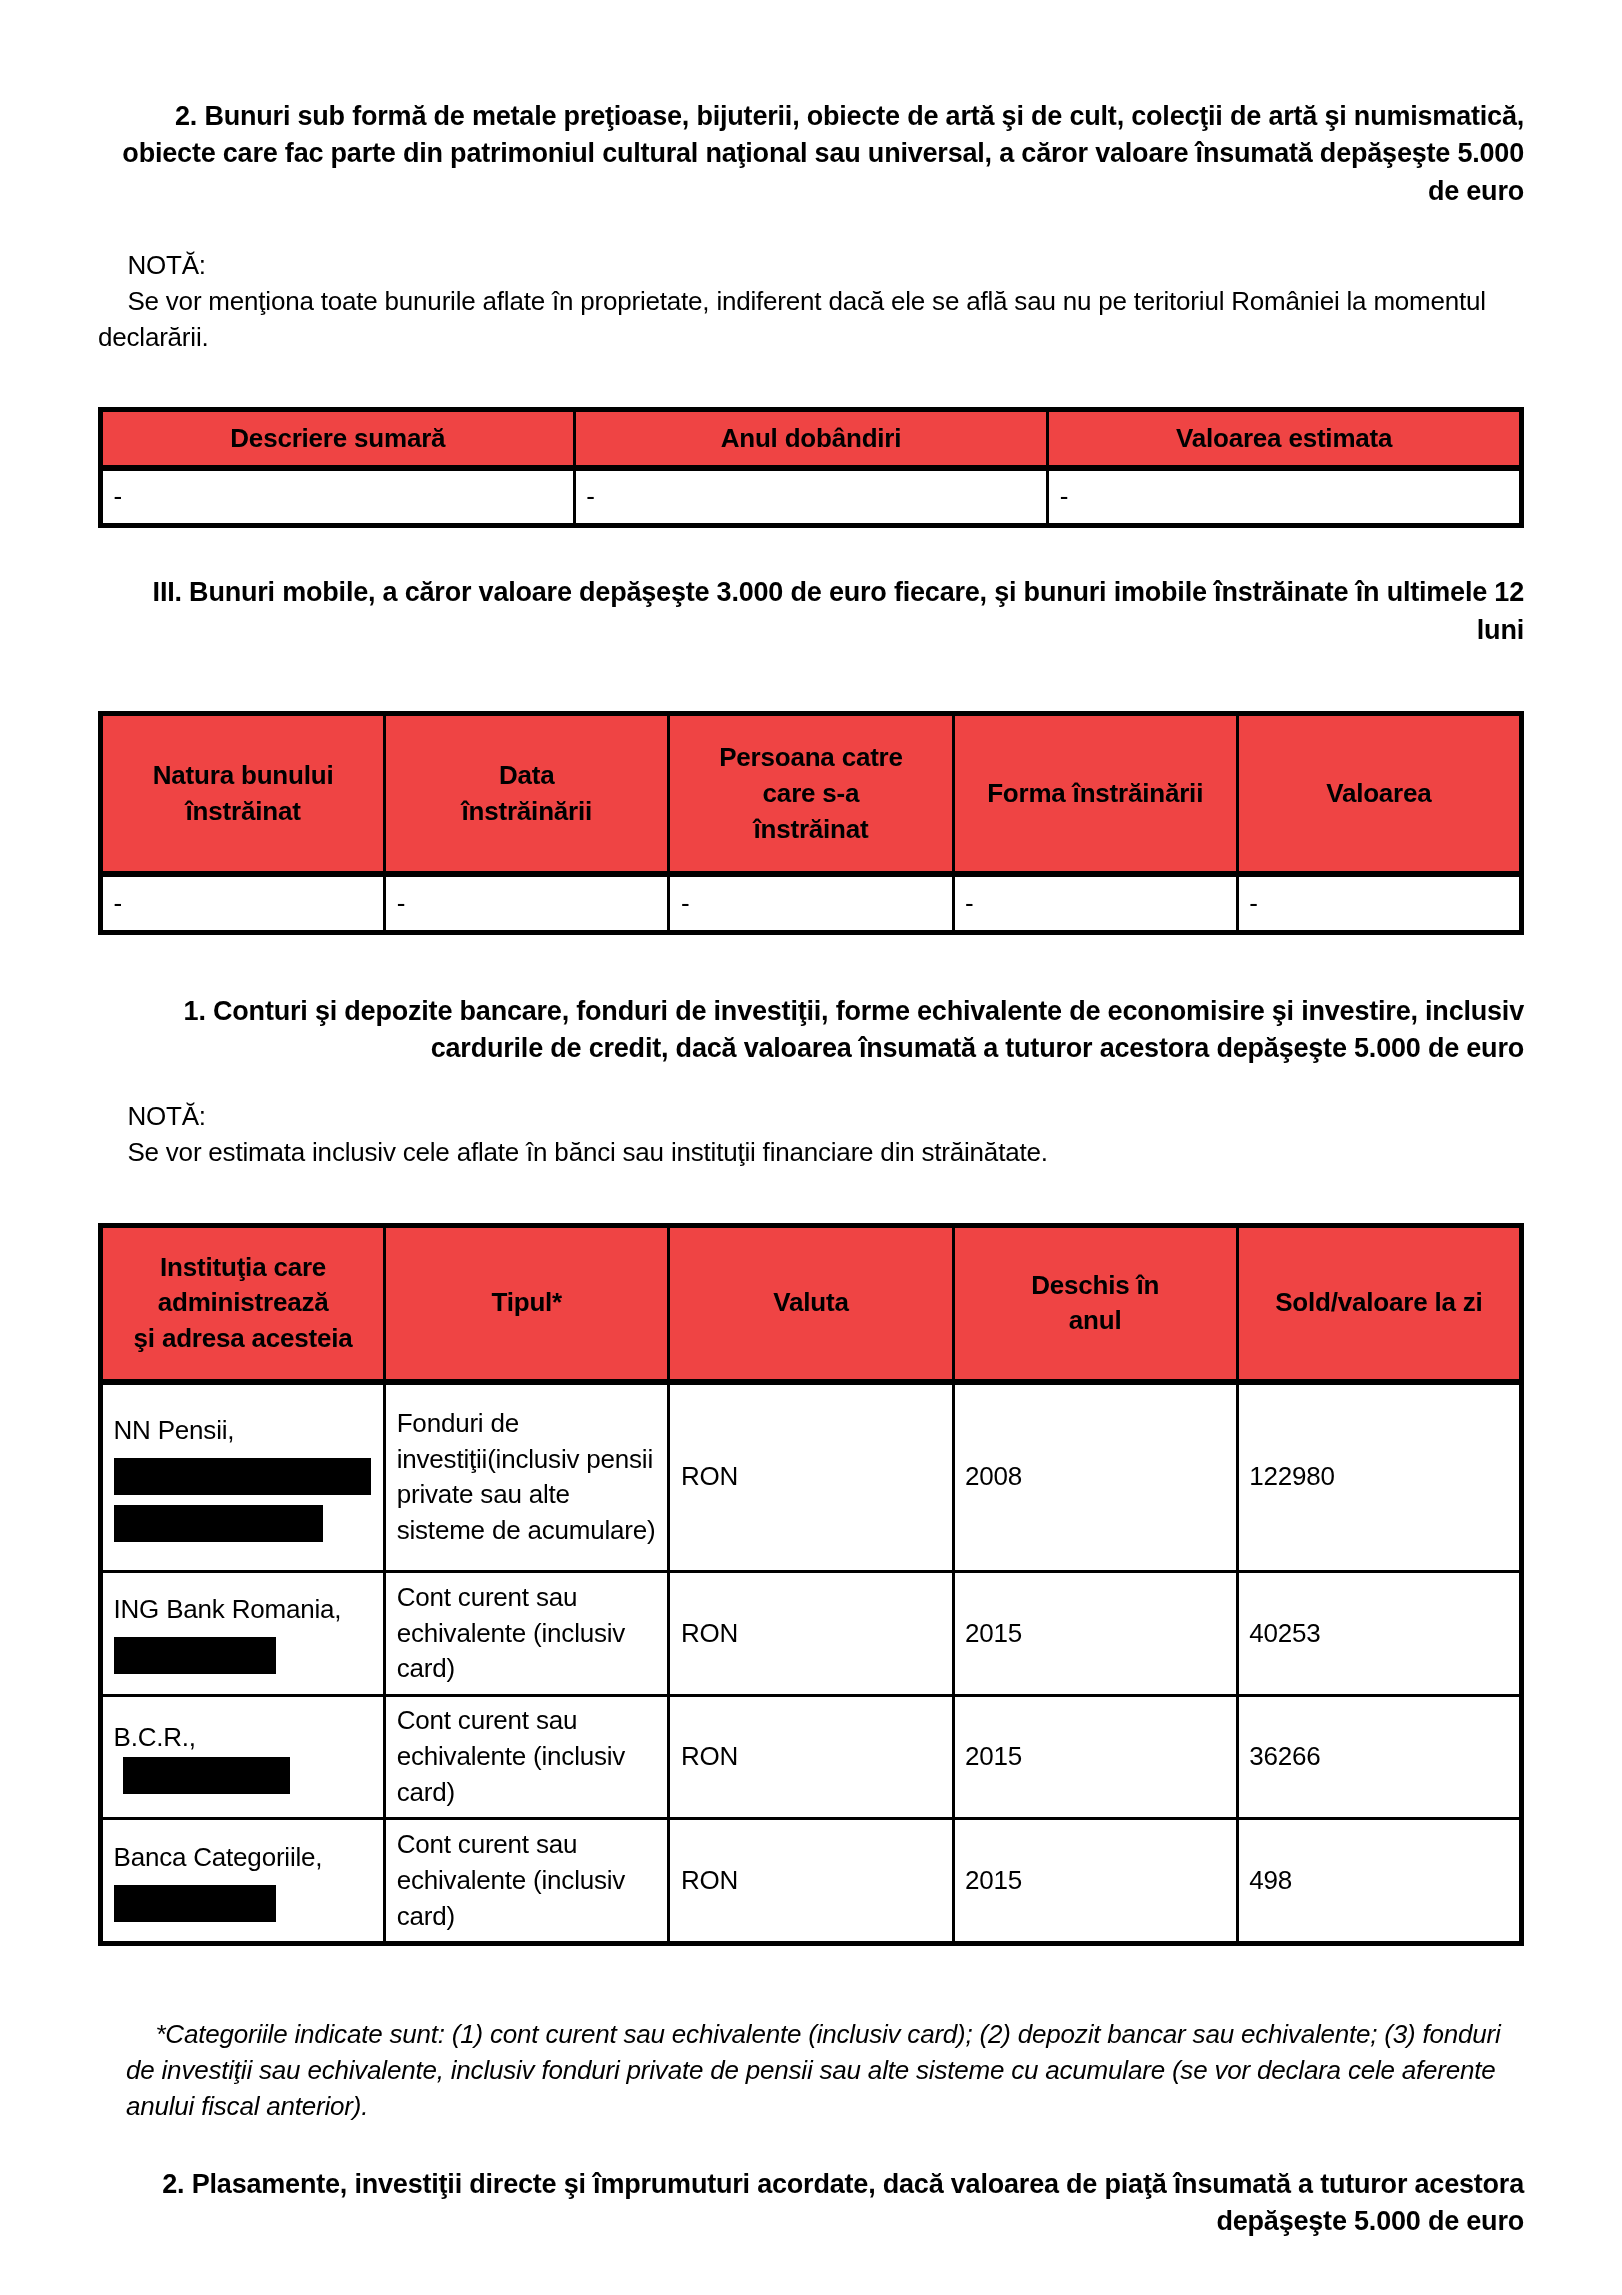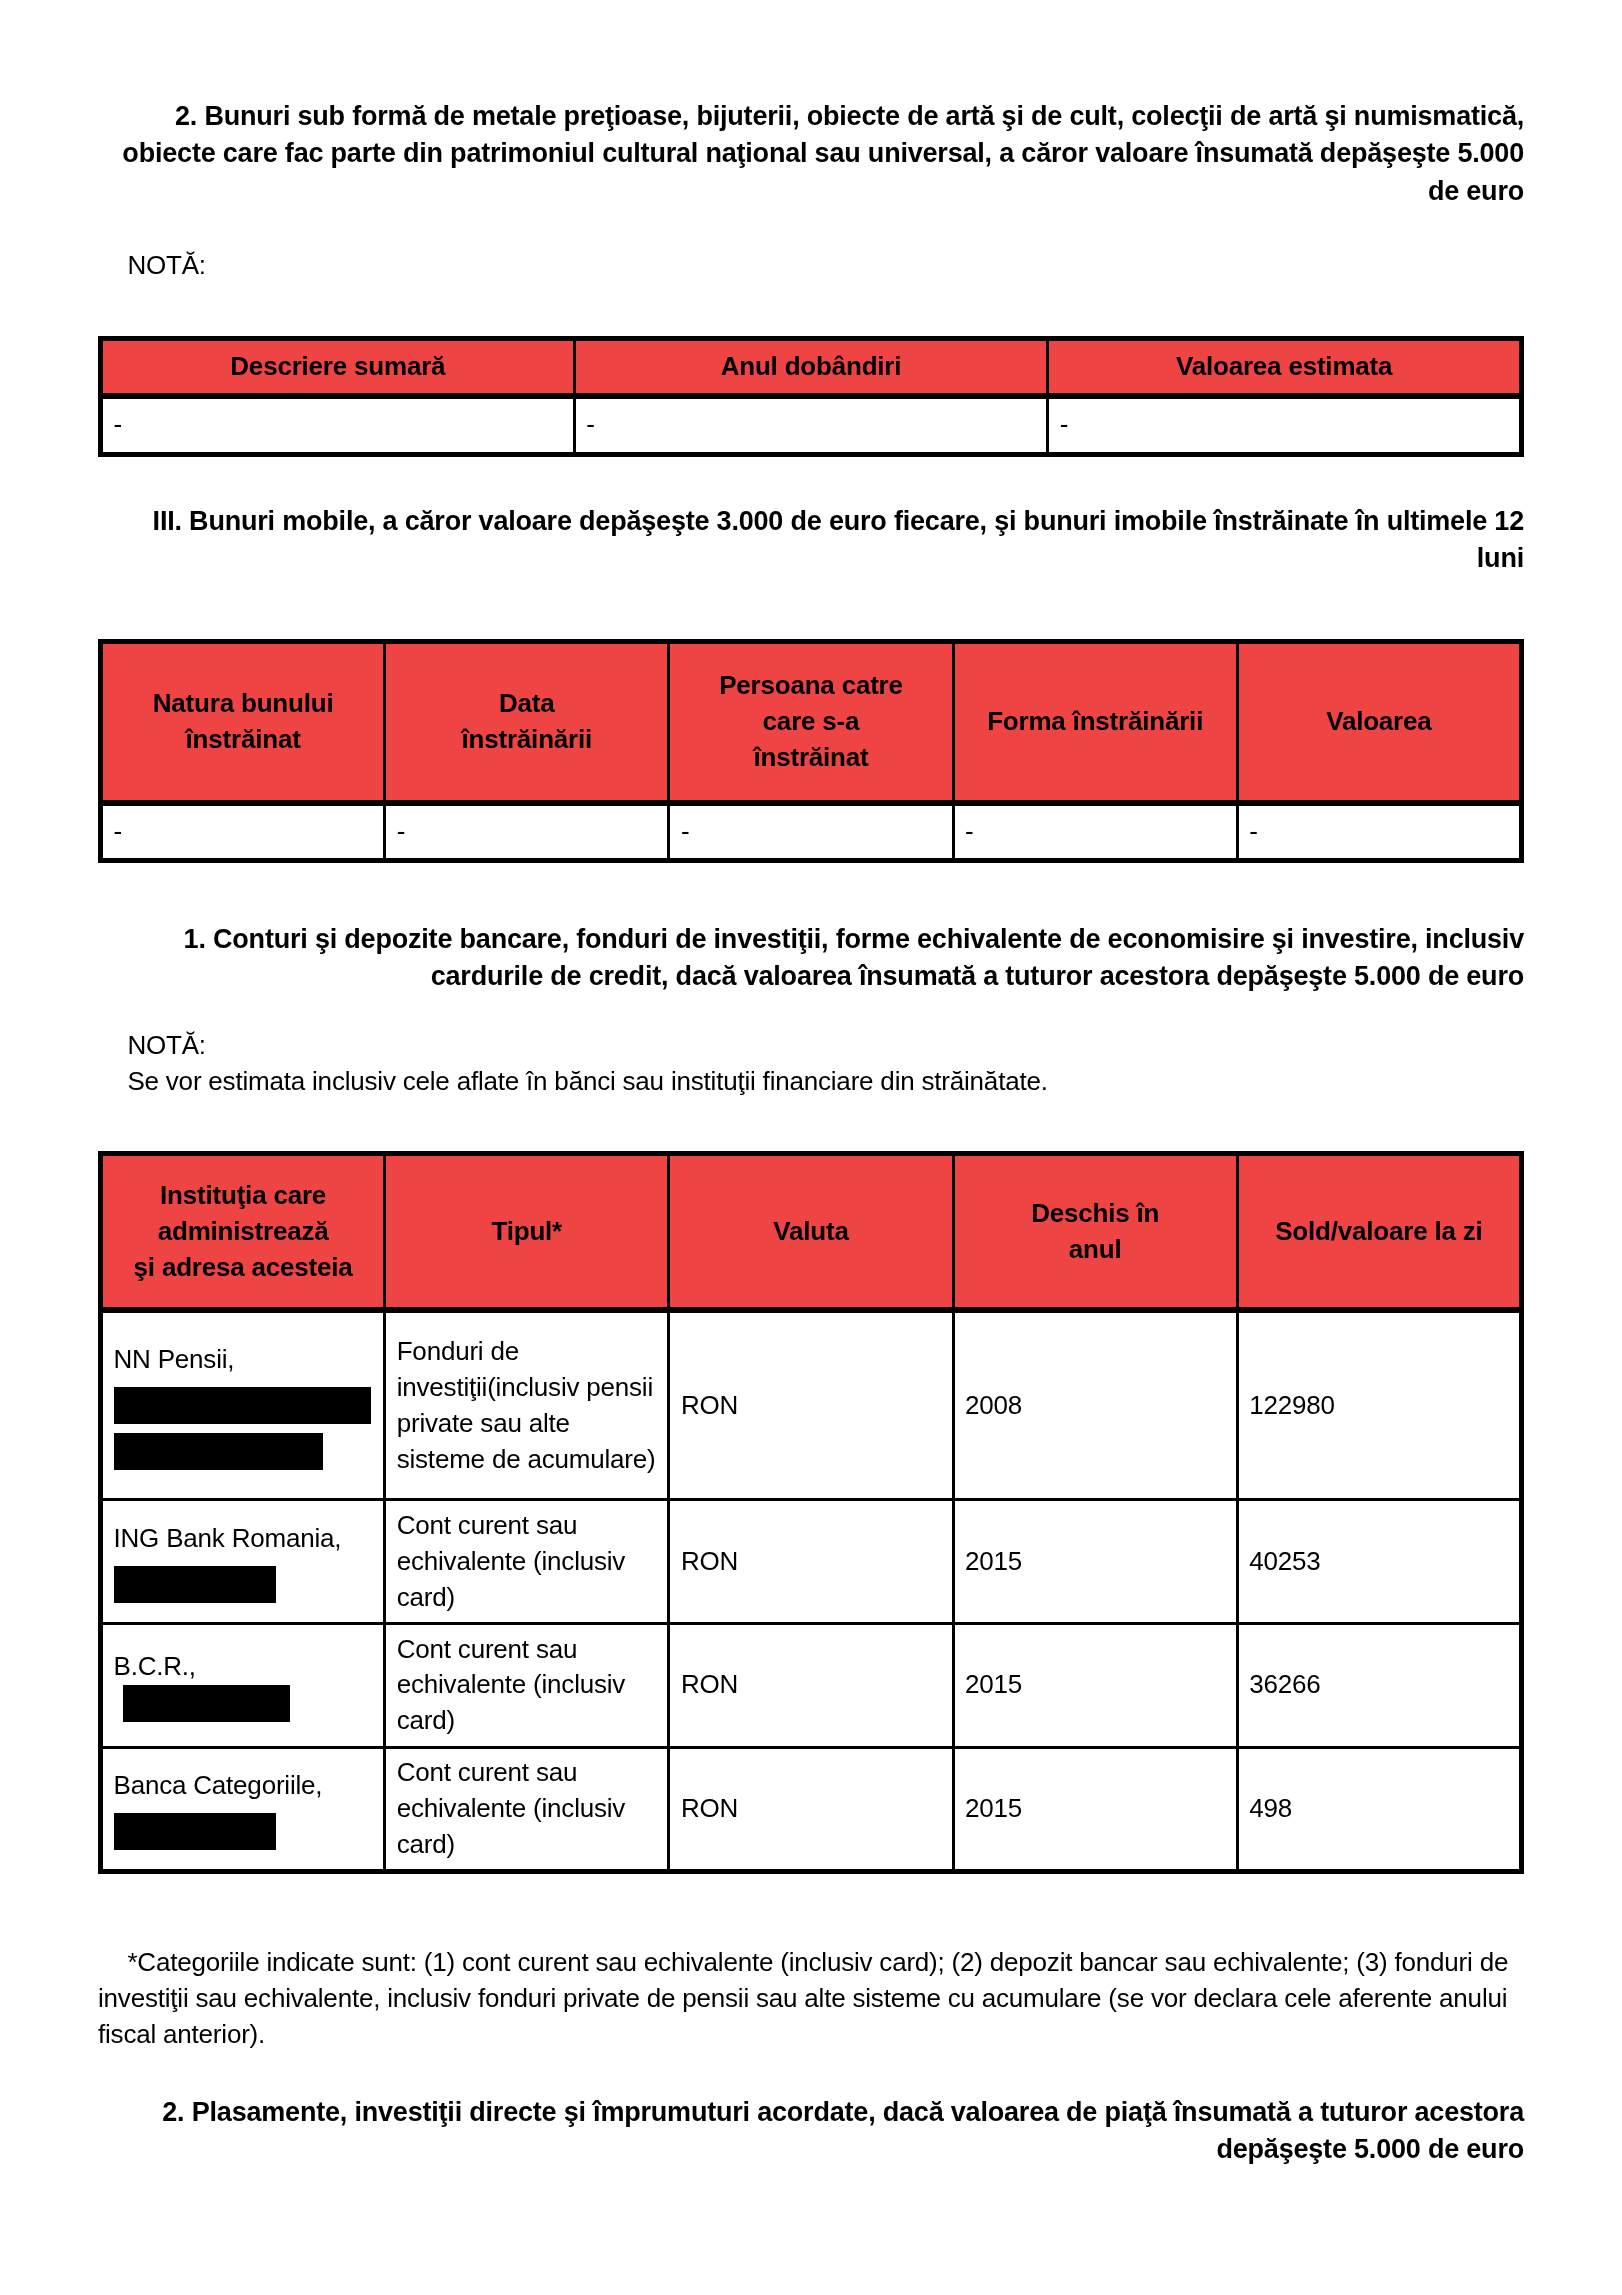--- a/index.html
+++ b/index.html
@@ -69,32 +69,35 @@
     display: block;
     background: #000;
     margin-top: 9.2px;
   }
   .bar.inline {
     display: inline-block;
     vertical-align: middle;
     margin: 0 0 0 9.2px;
   }
   .footnote {
+    font-style: italic;
     margin-bottom: 41px;
+    margin-left: 28px;
   }
 </style>
 </head>
 <body>
 
 <div class="page">
 
   <h2 class="indent sec-heading">2. Bunuri sub formă de metale preţioase, bijuterii, obiecte de artă şi de cult, colecţii de artă şi numismatică, obiecte care fac parte din patrimoniul cultural naţional sau universal, a căror valoare însumată depăşeşte 5.000 de euro</h2>
 
   <div class="nota-block1">
     <p class="nota-label">NOTĂ:</p>
+    <p class="nota-body indent">Se vor menţiona toate bunurile aflate în proprietate, indiferent dacă ele se află sau nu pe teritoriul României la momentul declarării.</p>
   </div>
 
   <table class="t1">
     <tbody>
         <tr class="hdr">
       <th>Descriere sumară</th>
       <th>Anul dobândiri</th>
       <th>Valoarea estimata</th>
     </tr>
     <tr class="body-row">

